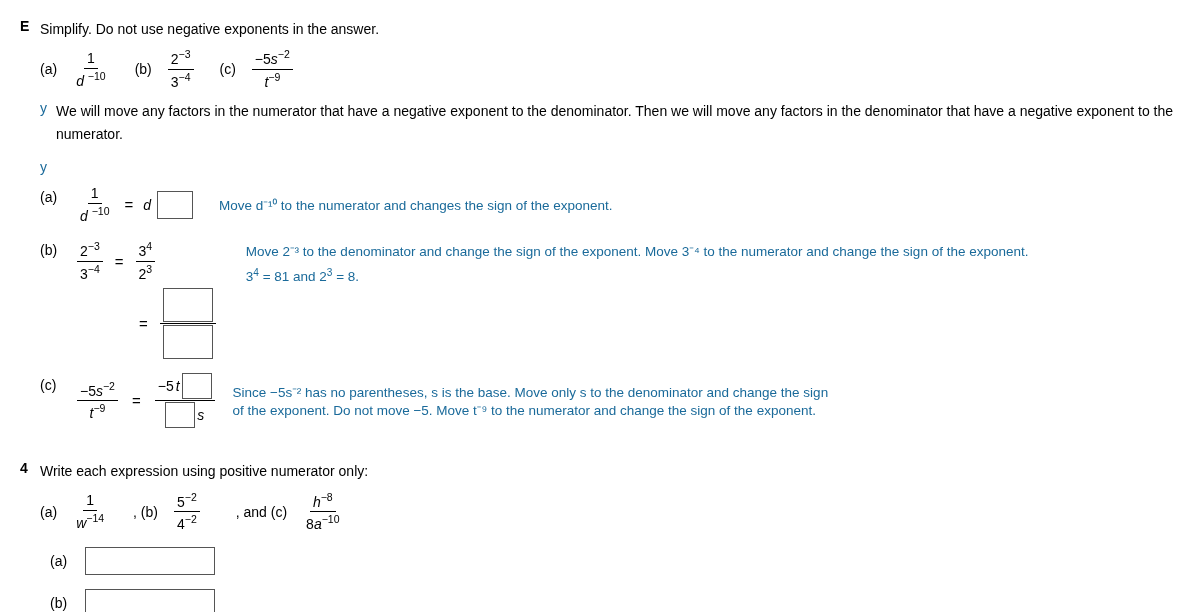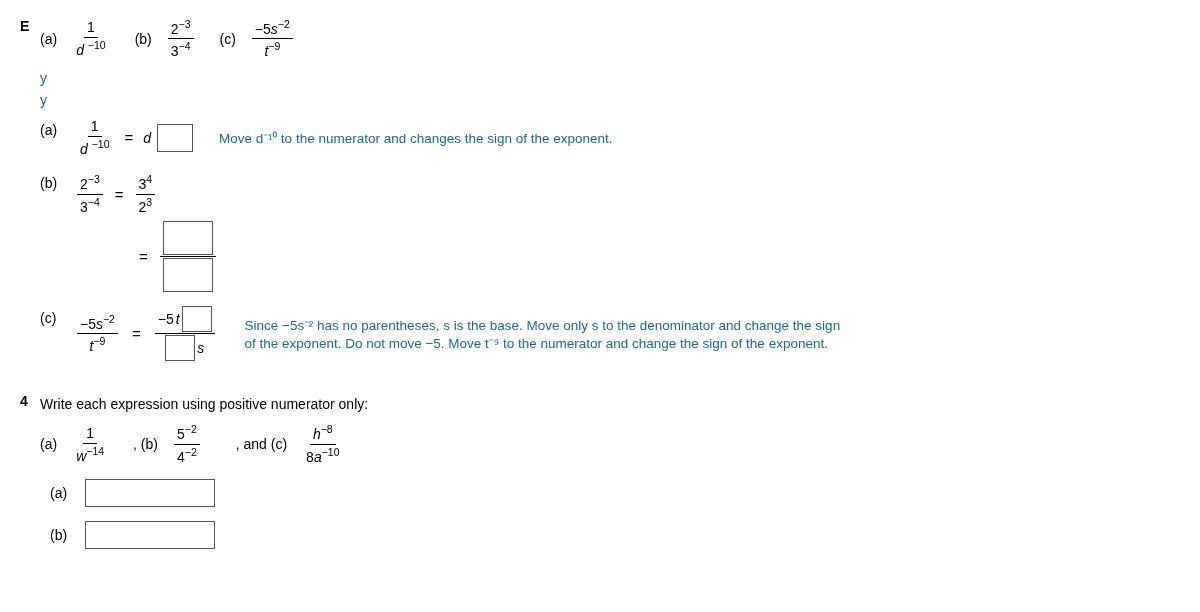--- a/index.html
+++ b/index.html
@@ -144,20 +144,21 @@
       align-items: center;
     }
   </style>
 </head>
 <body>
 
 <div class="section-header">
   <span class="section-letter">E</span>
   <div class="section-content">
 
+    <div class="body-text">Simplify. Do not use negative exponents in the answer.</div>
 
     <div class="expression-parts" style="margin-bottom:10px; align-items:center;">
       <span style="font-size:14px;">(a)</span>
       <span>
         <span class="math-fraction">
           <span class="numerator">1</span>
           <span class="denominator"><i>d</i> <sup>−10</sup></span>
         </span>
       </span>
 
@@ -173,20 +174,21 @@
       <span>
         <span class="math-fraction">
           <span class="numerator">−5<i>s</i><sup>−2</sup></span>
           <span class="denominator"><i>t</i><sup>−9</sup></span>
         </span>
       </span>
     </div>
 
     <div class="info-row" style="margin-bottom:6px;">
       <span class="marker">y</span>
+      <span class="body-text">We will move any factors in the numerator that have a negative exponent to the denominator. Then we will move any factors in the denominator that have a negative exponent to the numerator.</span>
     </div>
 
     <div class="info-row" style="margin-bottom:10px;">
       <span class="marker">y</span>
     </div>
 
     <div class="part-row">
       <div class="part-letter">(a)</div>
       <div class="part-work">
         <div class="eq-block" style="align-items:center; gap:6px;">
@@ -222,20 +224,24 @@
             <div class="eq-block" style="align-items:center; gap:6px; margin-left: 60px;">
               <span style="font-size:15px; margin:0 4px;">=</span>
               <span class="math-fraction">
                 <span class="numerator"><span class="input-box-lg"></span></span>
                 <span class="denominator"><span class="input-box-lg"></span></span>
               </span>
             </div>
           </div>
 
           <div style="margin-left:20px; margin-top:4px;">
+            <div class="explanation">Move 2⁻³ to the denominator and change the sign of the exponent. Move 3⁻⁴ to the numerator and change the sign of the exponent.</div>
+            <div style="margin-top:6px;">
+              <span class="explanation">3<sup>4</sup> = 81 and 2<sup>3</sup> = 8.</span>
+            </div>
           </div>
         </div>
       </div>
     </div>
 
     <div class="part-row" style="margin-top:4px;">
       <div class="part-letter">(c)</div>
       <div class="part-work">
         <div style="display:flex; align-items:center; gap:8px;">
           <span class="math-fraction">
@@ -247,21 +253,21 @@
           <span class="math-fraction">
             <span class="numerator" style="display:flex; align-items:center; gap:2px;">
               −5<i>t</i>
               <span class="input-box" style="width:30px;height:26px;"></span>
             </span>
             <span class="denominator" style="display:flex; align-items:center; gap:2px;">
               <span class="input-box" style="width:30px;height:26px;"></span>
               <span><i>s</i></span>
             </span>
           </span>
-          <div class="explanation" style="margin-left:20px; max-width:600px;">Since −5s⁻² has no parentheses, s is the base. Move only s to the denominator and change the sign of the exponent. Do not move −5. Move t⁻⁹ to the numerator and change the sign of the exponent.</div>
+          <div class="explanation" style="margin-left:8px; max-width:600px;">Since −5s⁻² has no parentheses, s is the base. Move only s to the denominator and change the sign of the exponent. Do not move −5. Move t⁻⁹ to the numerator and change the sign of the exponent.</div>
         </div>
       </div>
     </div>
 
   </div>
 </div>
 
 <div class="section-header section-4-header">
   <span class="section-letter">4</span>
   <div class="section-content">

